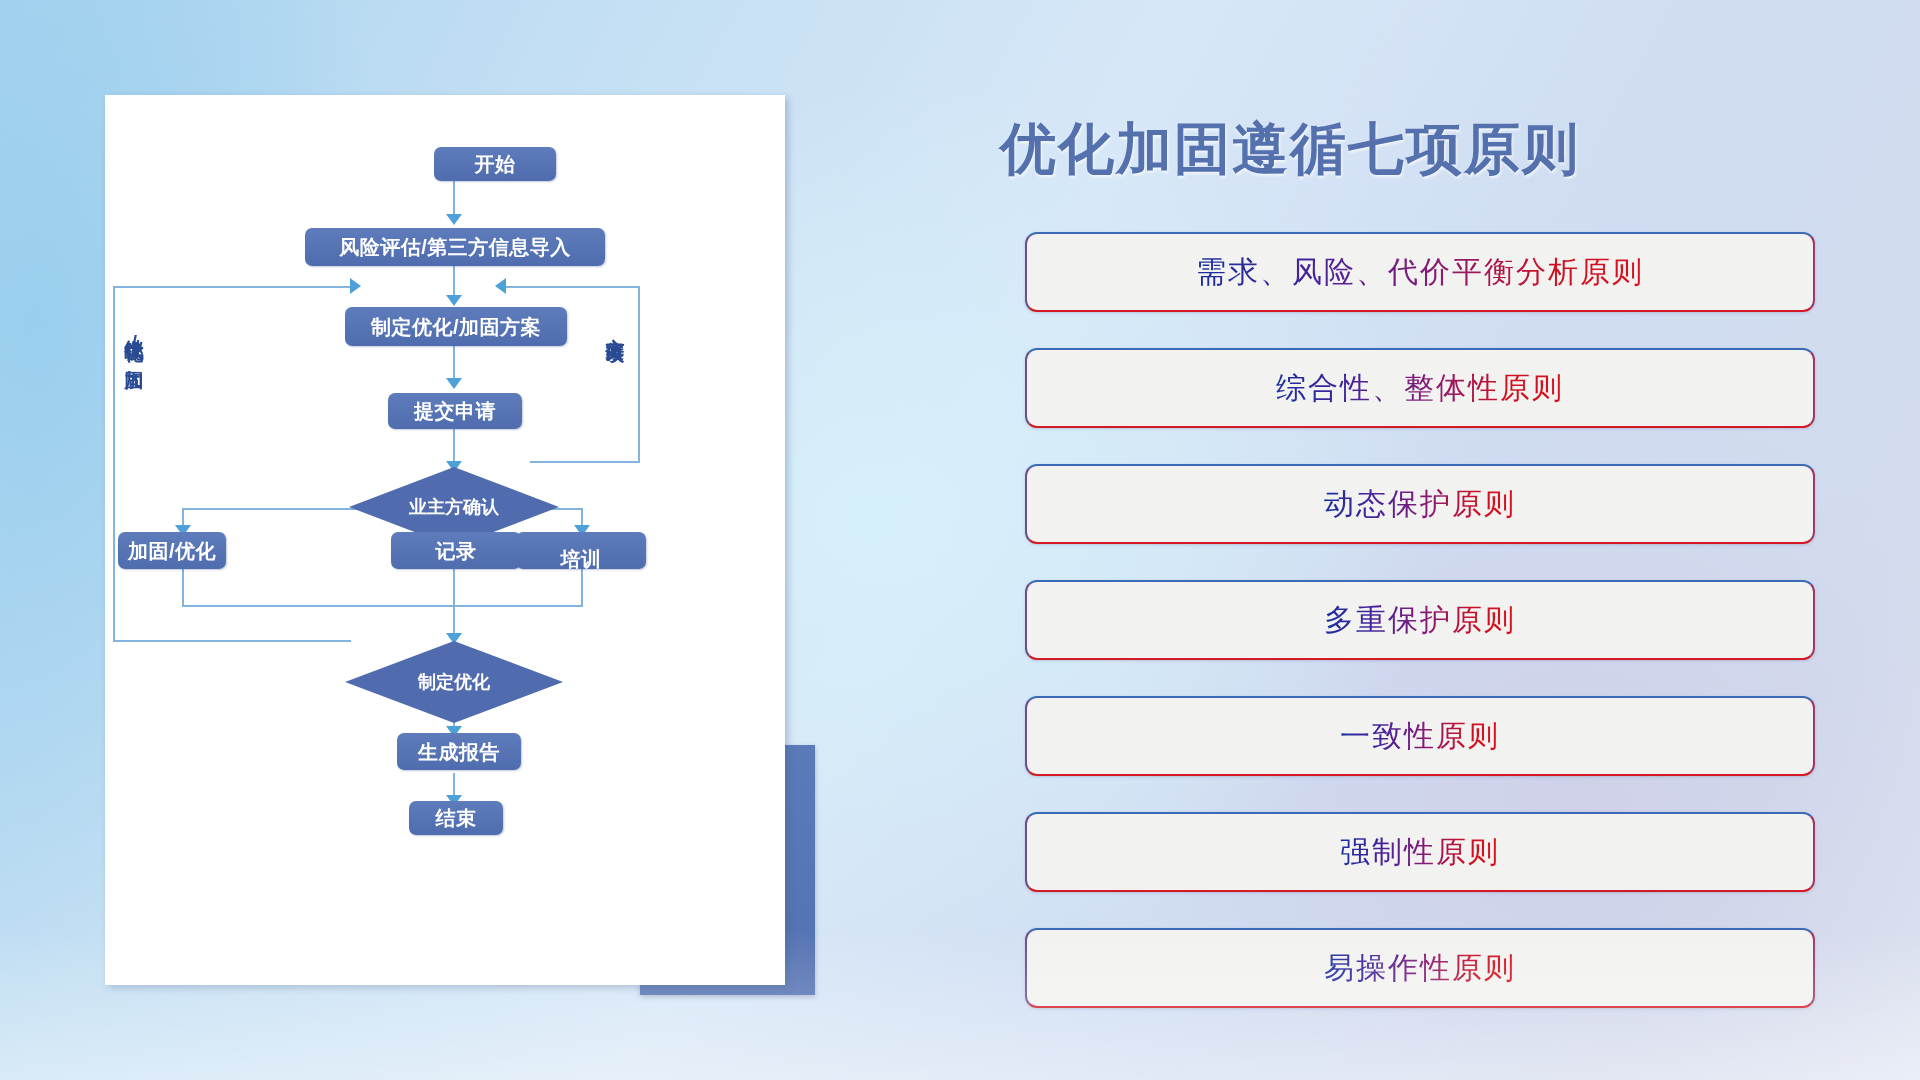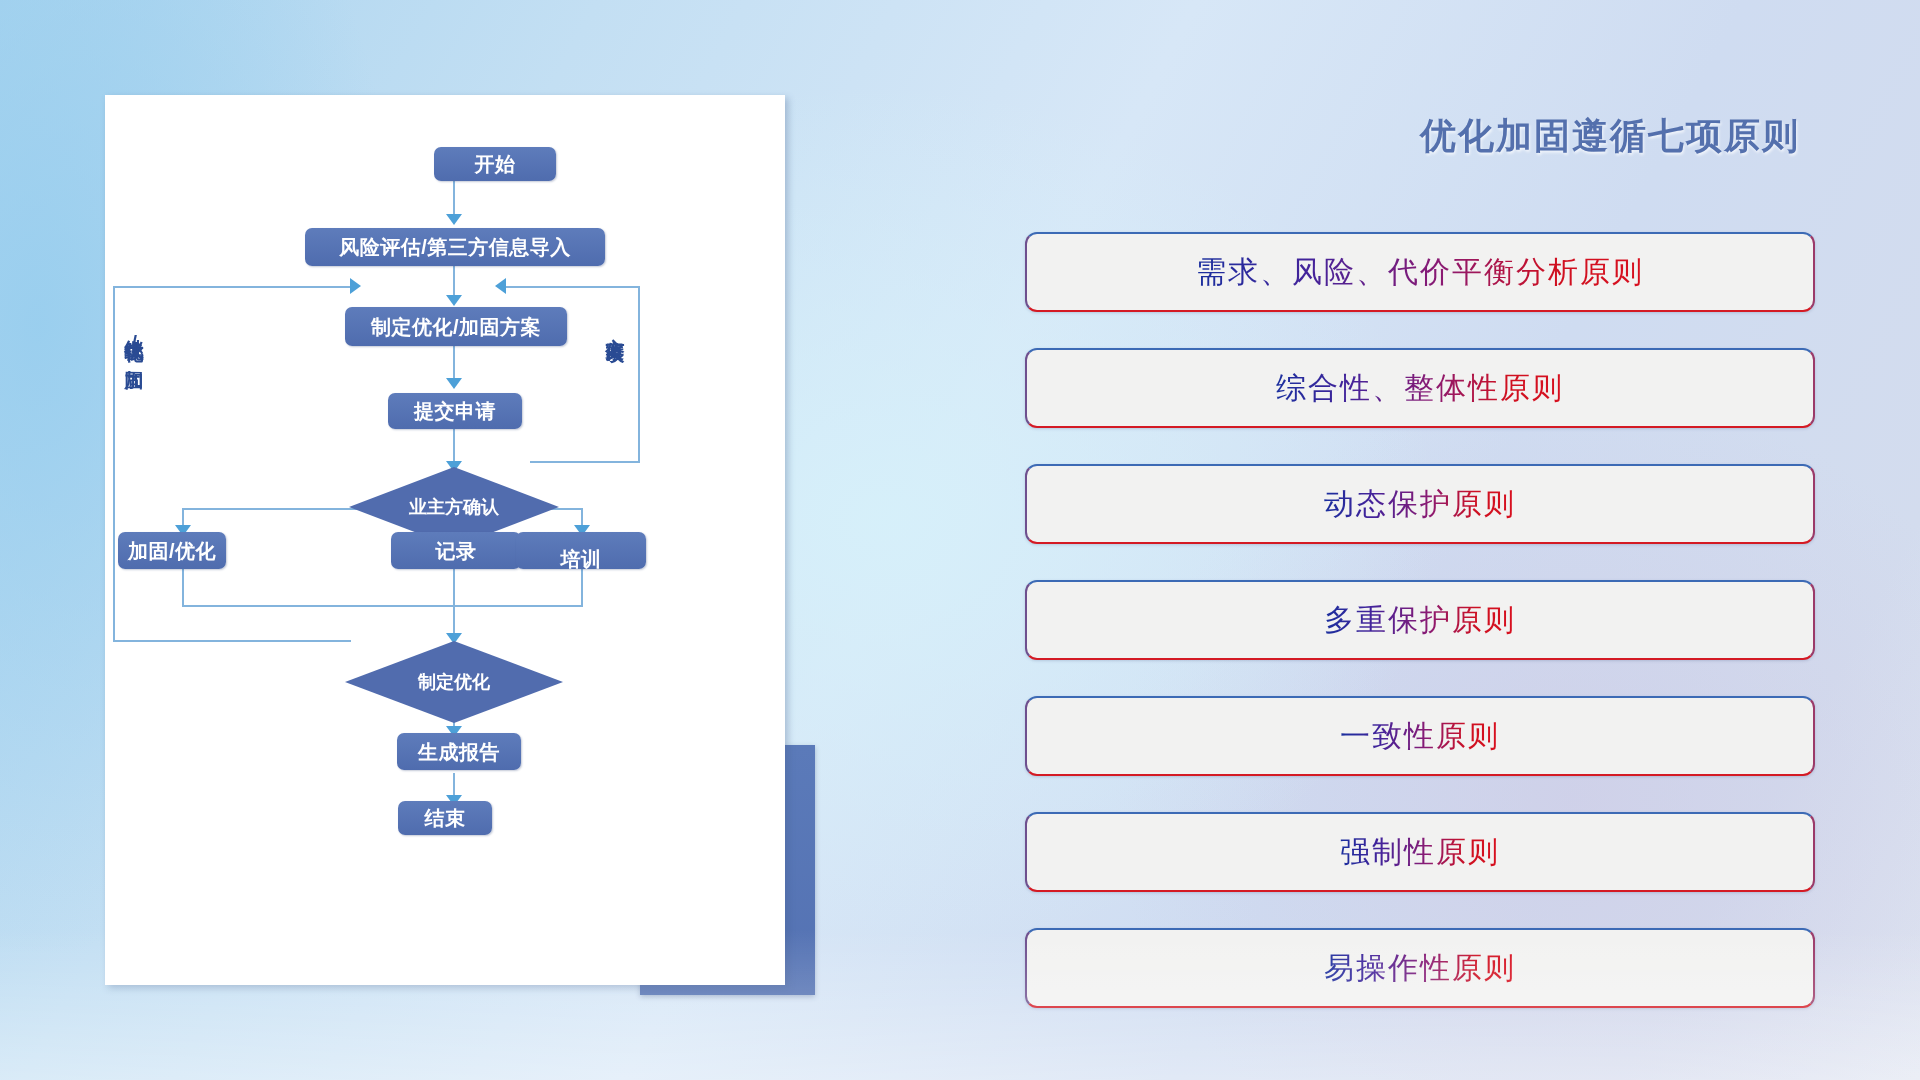--- a/index.html
+++ b/index.html
@@ -107,22 +107,22 @@
     letter-spacing: 2px;
     line-height: 1.05;
   }
 
   
   .right-title {
     position: absolute;
     left: 1000px;
     top: 112px;
     width: 800px;
-    text-align: right;
-    font-size: 36px;
+    text-align: left;
+    font-size: 56px;
     font-weight: bold;
     color: #5470ad;
     letter-spacing: 2px;
     text-shadow: 1px 2px 3px rgba(255,255,255,.75);
   }
 
   .principle-list { position: absolute; left: 1025px; top: 232px; width: 790px; }
 
   .principle {
     position: relative;
@@ -237,21 +237,21 @@
     </div>
 
     <div class="diamond" style="left:240px; top:546px; width:218px; height:82px;">
       <span>制定优化</span>
     </div>
 
     <div class="node" style="left:292px; top:638px; width:124px; height:37px;justify-content:center;">
       <span>生成报告</span>
     </div>
 
-    <div class="node" style="left:293px; top:706px; width:94px; height:34px;justify-content:center;">
+    <div class="node" style="left:304px; top:706px; width:94px; height:34px;justify-content:center;">
       <span>结束</span>
     </div>
 
     <div class="vlabel" style="left:19px; top:228px;">继续优化/加固</div>
 
     <div class="vlabel" style="left:500px; top:228px;">方案修改</div>
 
   </div>
 
   <div class="right-title">优化加固遵循七项原则</div>

